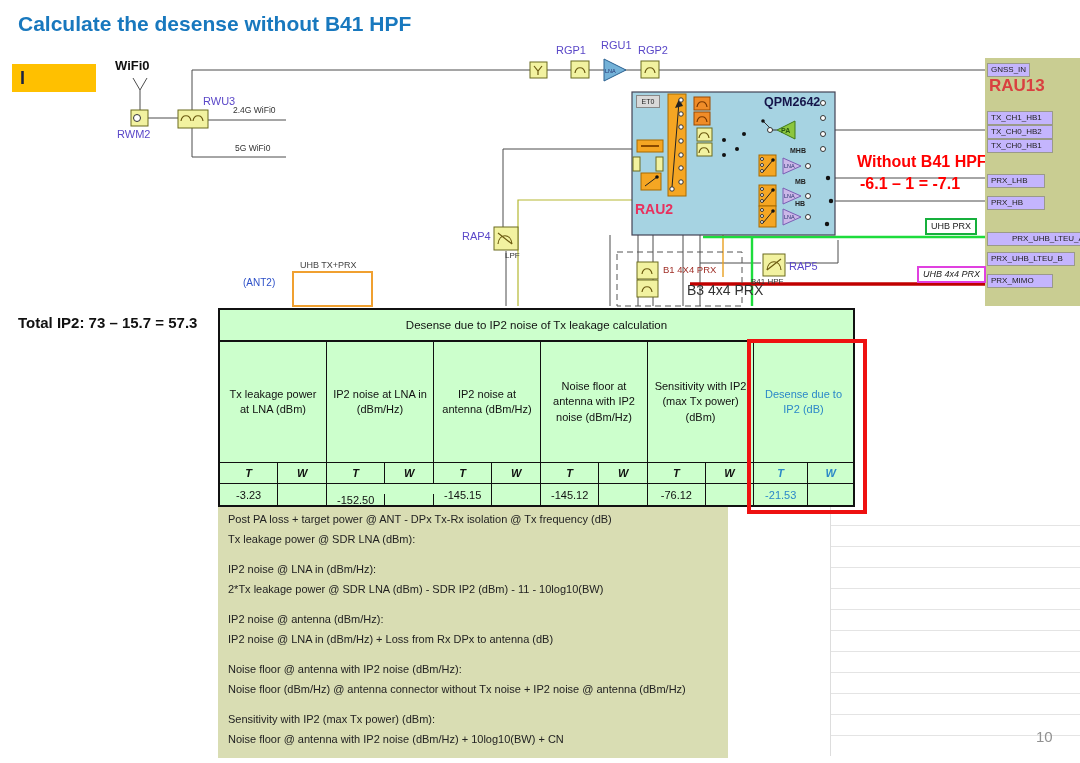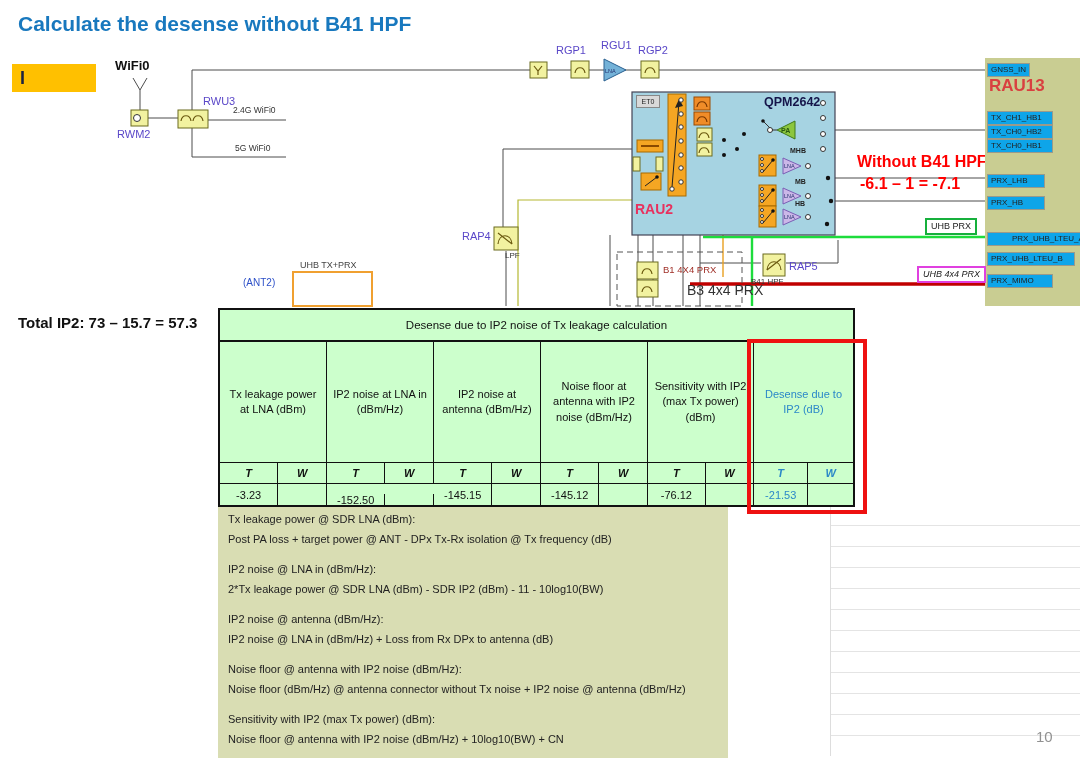--- a/index.html
+++ b/index.html
@@ -35,21 +35,21 @@
   .hl-box span{font-weight:bold;font-size:18px;color:#1c2340;}
   .plbl{color:var(--purple_label,#5a47c8);font-size:11px;}
   .blk-b{font-weight:bold;color:#111;}
   .slbl{font-size:8.5px;color:#333;}
   .red-annot{color:var(--annotation_red,#ff0000);font-weight:bold;font-size:16px;}
   .etlbl{left:636px;top:95px;width:22px;height:11px;background:#d9d9d9;border:1px solid #888;
          font-size:7px;text-align:center;line-height:11px;color:#222;}
   .rau2lbl{left:635px;top:201px;font-size:14px;font-weight:bold;color:#e8315e;}
   .rau13-bg{left:985px;top:58px;width:95px;height:248px;background:var(--rau13_bg,#c9cd92);}
   .rau13lbl{left:989px;top:76px;font-size:17px;font-weight:bold;color:#d94040;}
-  .portbox{background:#0ea5e9;border:1px solid #9a9a8a;font-size:8px;color:#222;
+  .portbox{background:#c4b5fd;border:1px solid #9a9a8a;font-size:8px;color:#222;
            height:12px;line-height:12px;padding:0 3px;}
   .legendbox{font-size:9px;color:#222;background:#fff;padding:0 4px;height:13px;line-height:13px;}
   .totlbl{left:18px;top:314px;font-size:15px;font-weight:bold;color:#111;}
   .pagenum{left:1036px;top:728px;font-size:15px;color:#919191;}
   
   .tbl{position:absolute;left:218px;top:308px;width:637px;background:var(--table_green,#ccffcc);
        border:2px solid #111;box-sizing:border-box;z-index:3;}
   .tbl-title{height:30px;border-bottom:2px solid #111;display:flex;align-items:center;
              justify-content:center;font-size:11.5px;color:#111;}
   .trow{display:flex;}
@@ -413,22 +413,22 @@
           <div class="split">
             <div class="t bluetx">-21.53</div>
             <div class="w bluetx"></div>
           </div>
         </div>
     </div>
   </div>
   <div class="redbox"></div>
 
   <div class="notes">
+    <div class="note-line">Post PA loss + target power @ ANT - DPx Tx-Rx isolation @ Tx frequency (dB)</div>
     <div class="note-line">Tx leakage power @ SDR LNA (dBm):</div>
-    <div class="note-line">Post PA loss + target power @ ANT - DPx Tx-Rx isolation @ Tx frequency (dB)</div>
     <div class="note-line"></div>
     <div class="note-line">IP2 noise @ LNA in (dBm/Hz):</div>
     <div class="note-line">2*Tx leakage power @ SDR LNA (dBm) - SDR IP2 (dBm) - 11 - 10log10(BW)</div>
     <div class="note-line"></div>
     <div class="note-line">IP2 noise @ antenna (dBm/Hz):</div>
     <div class="note-line">IP2 noise @ LNA in (dBm/Hz) + Loss from Rx DPx to antenna (dB)</div>
     <div class="note-line"></div>
     <div class="note-line">Noise floor @ antenna with IP2 noise (dBm/Hz):</div>
     <div class="note-line">Noise floor (dBm/Hz) @ antenna connector without Tx noise + IP2 noise @ antenna (dBm/Hz)</div>
     <div class="note-line"></div>

